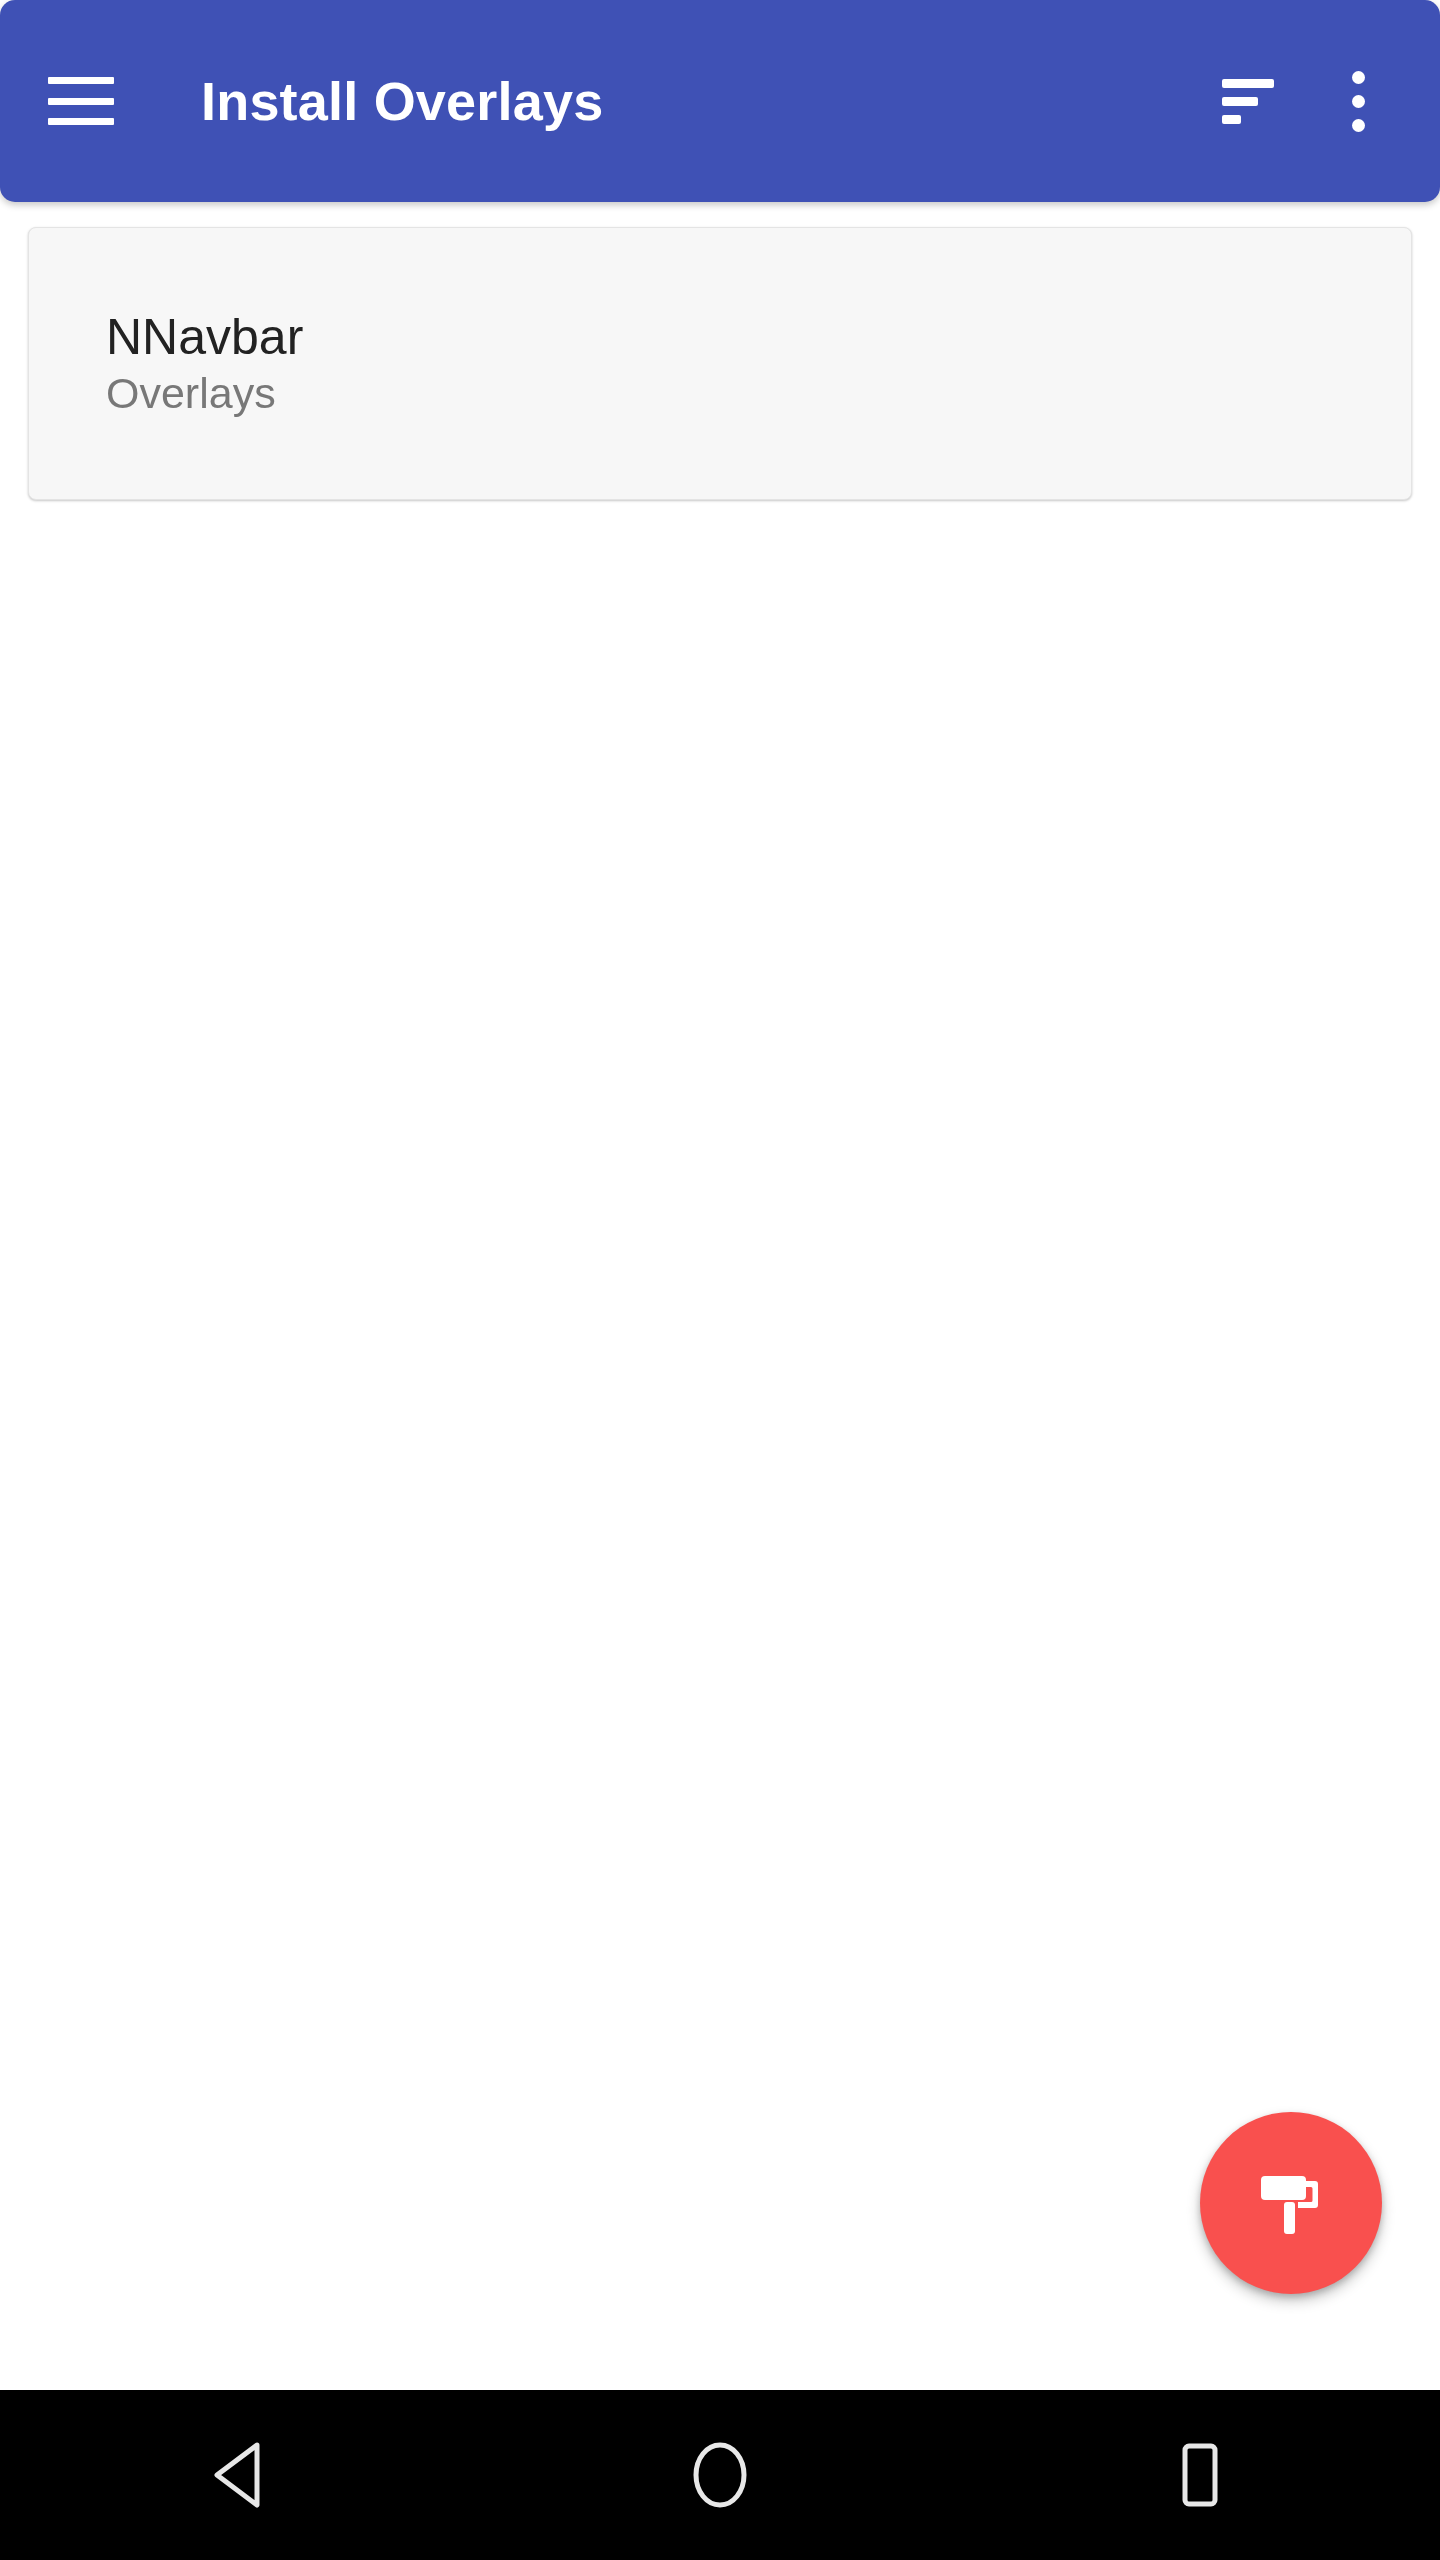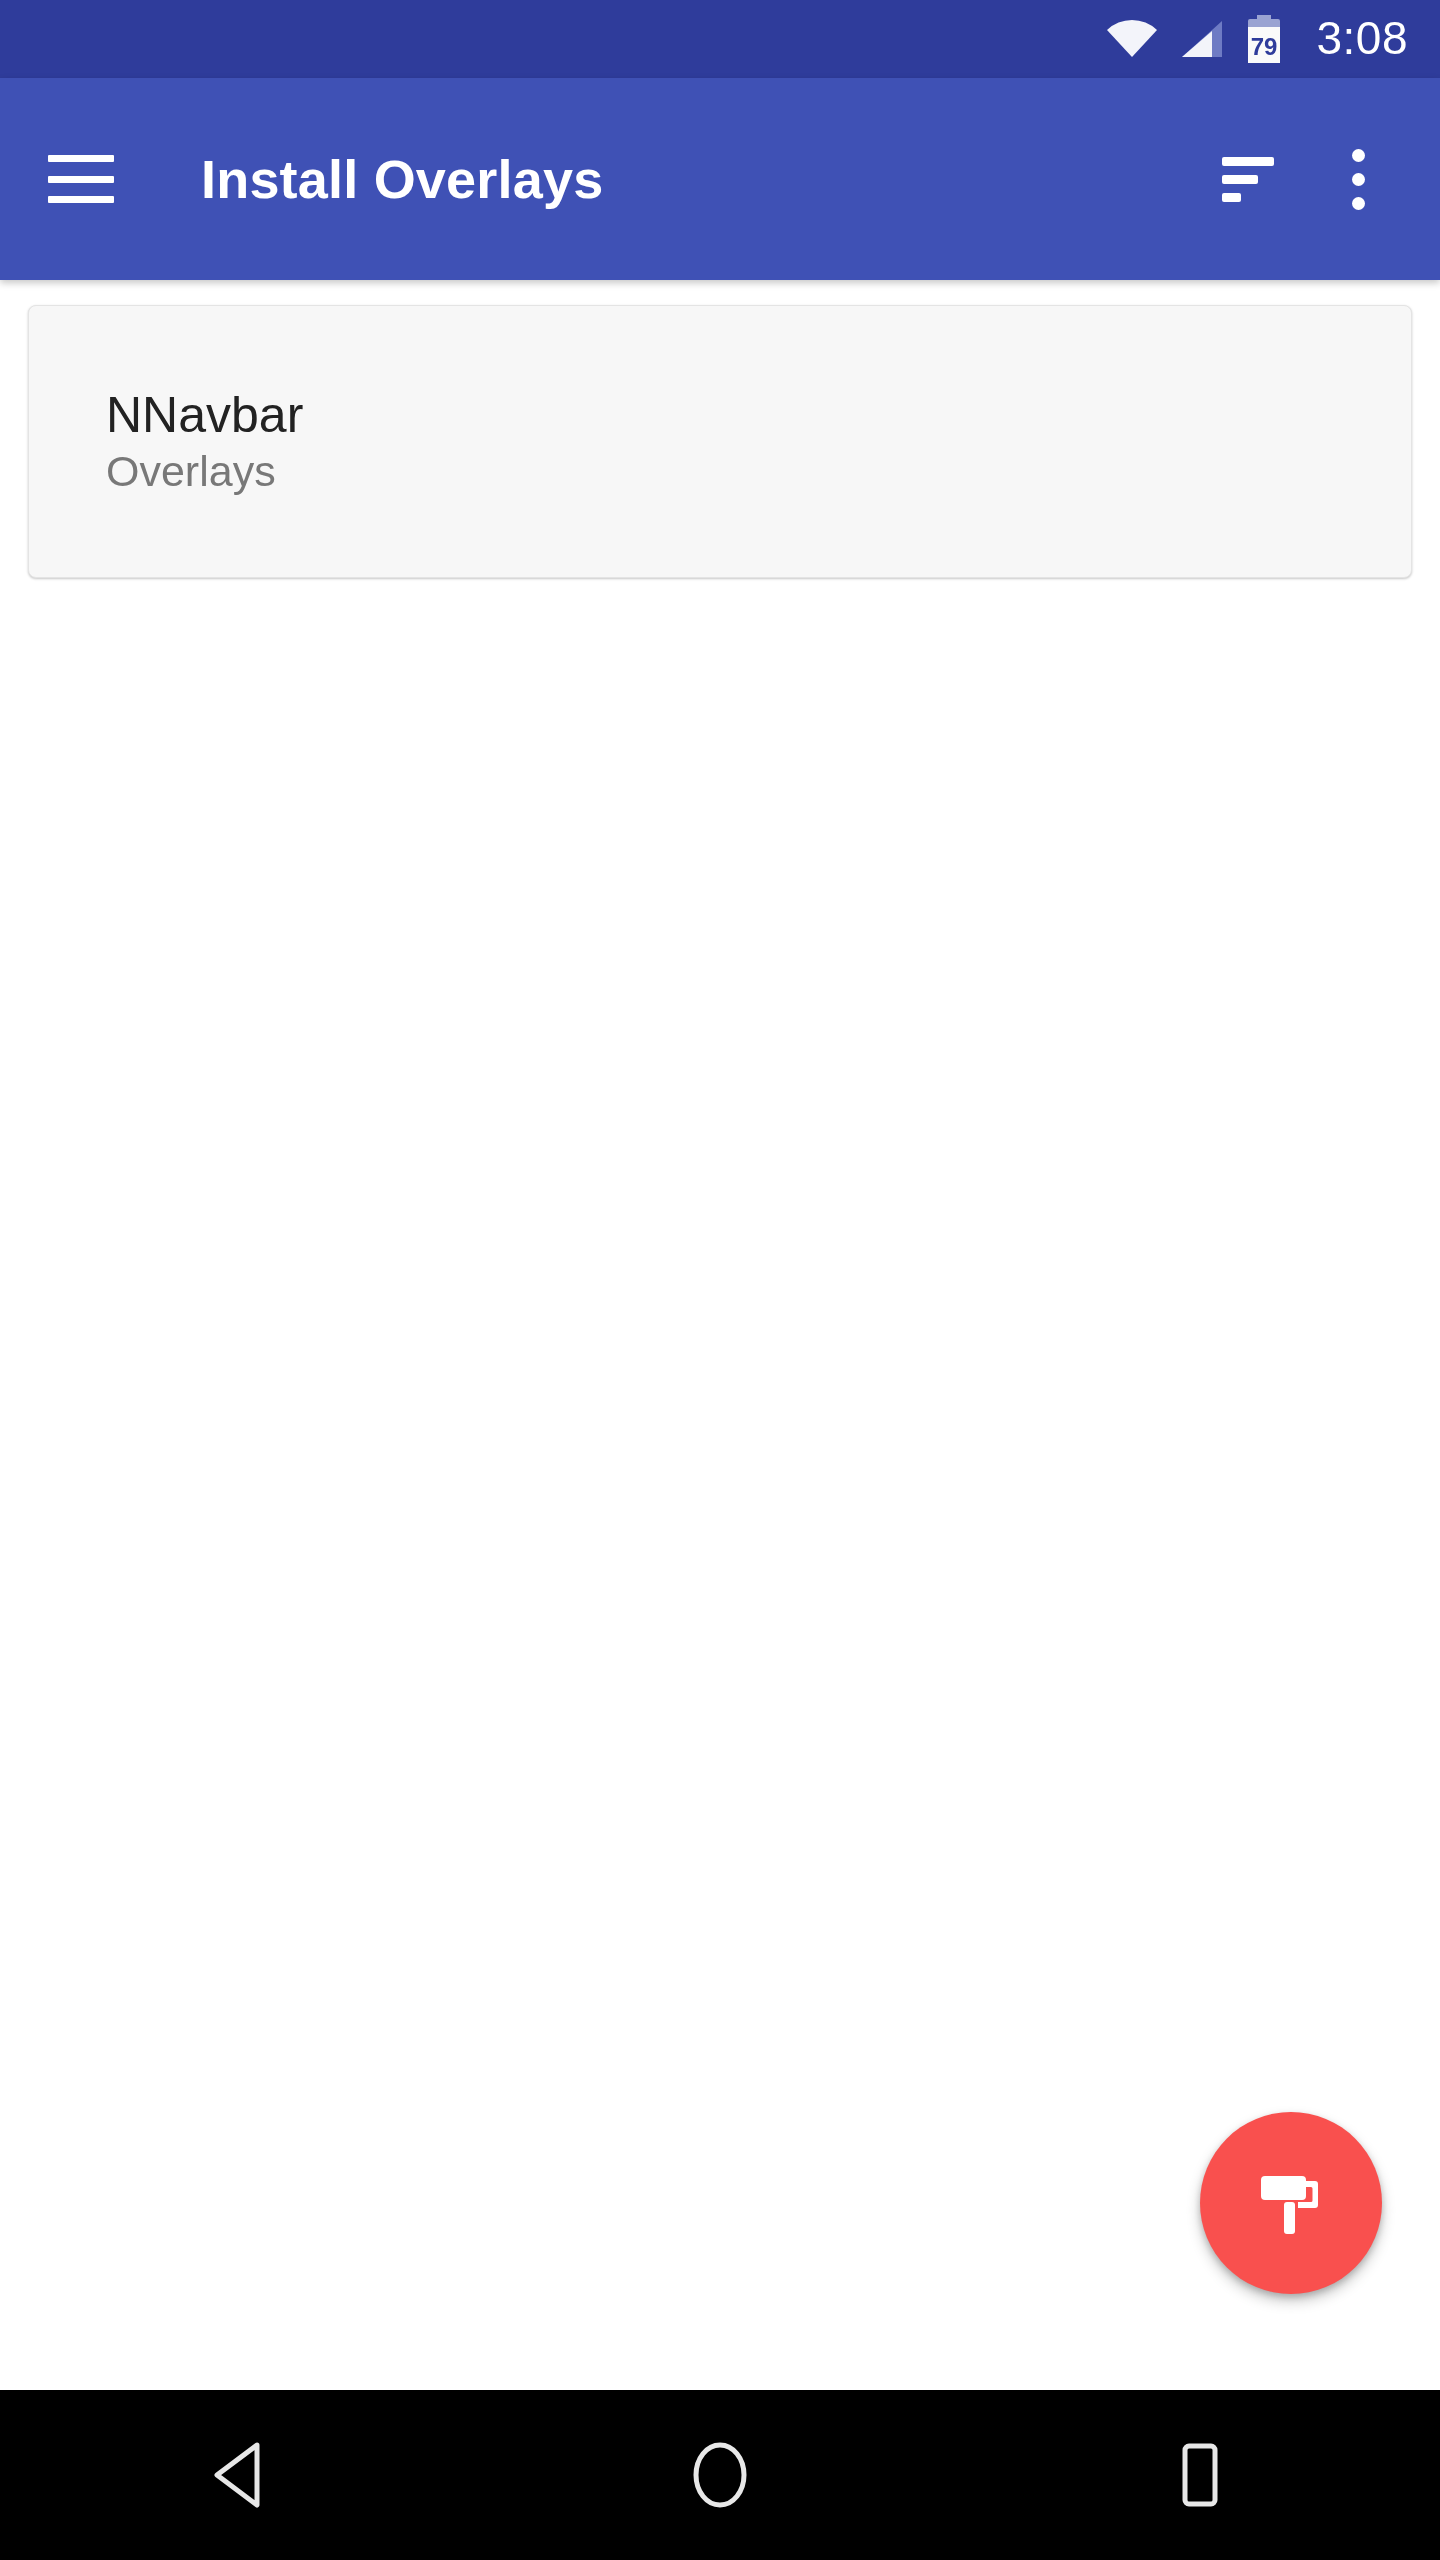--- a/index.html
+++ b/index.html
@@ -52,20 +52,21 @@
   .app-bar {
     height:202px;
     background:#3F51B5;
     display:flex;
     align-items:center;
     padding:0 36px 0 48px;
     flex:0 0 auto;
     position:relative;
     z-index:5;
     box-shadow:0 3px 7px rgba(0,0,0,0.22);
+    border-radius:15px;
   }
   .hamburger {
     width:66px; height:48px;
     display:flex; flex-direction:column; justify-content:space-between;
     cursor:pointer;
     flex:0 0 auto;
   }
   .hamburger i { display:block; height:7px; background:#ffffff; border-radius:1px; width:100%; }
   .app-bar-title {
     color:#ffffff;
@@ -203,42 +204,20 @@
     width:200px; height:170px;
     display:flex; align-items:center; justify-content:center;
     cursor:pointer;
   }
 </style>
 </head>
 <body>
 
 <div id="screen">
 
-  <div class="status-bar">
-    <div class="status-icons">
-
-      <svg class="sb-icon" width="52" height="40" viewBox="0 0 52 40">
-        <path d="M26 38 L1 11 A36 36 0 0 1 51 11 Z" fill="#F3F4FA"></path>
-      </svg>
-
-      <svg class="sb-icon" width="44" height="40" viewBox="0 0 44 40">
-        <path d="M42 2 L42 38 L2 38 Z" fill="#6E7BC4"></path>
-        <path d="M32 12 L32 38 L2 38 Z" fill="#F3F4FA"></path>
-      </svg>
-
-      <svg class="sb-icon" width="36" height="48" viewBox="0 0 36 48">
-        <rect x="11" y="0" width="14" height="6" fill="#9AA3D2"></rect>
-        <rect x="2" y="4" width="32" height="44" rx="2" fill="#9AA3D2"></rect>
-        <rect x="2" y="12" width="32" height="36" fill="#FAFAFA"></rect>
-        <text x="18" y="40" font-family="'Liberation Sans',sans-serif" font-size="24" font-weight="bold" fill="#2F3C9B" text-anchor="middle">79</text>
-      </svg>
-
-      <span class="status-clock">3:08</span>
-    </div>
-  </div>
 
   <div class="app-bar">
 
     <div class="hamburger">
       <i></i>
       <i></i>
       <i></i>
     </div>
 
     <div class="app-bar-title">Install Overlays</div>

